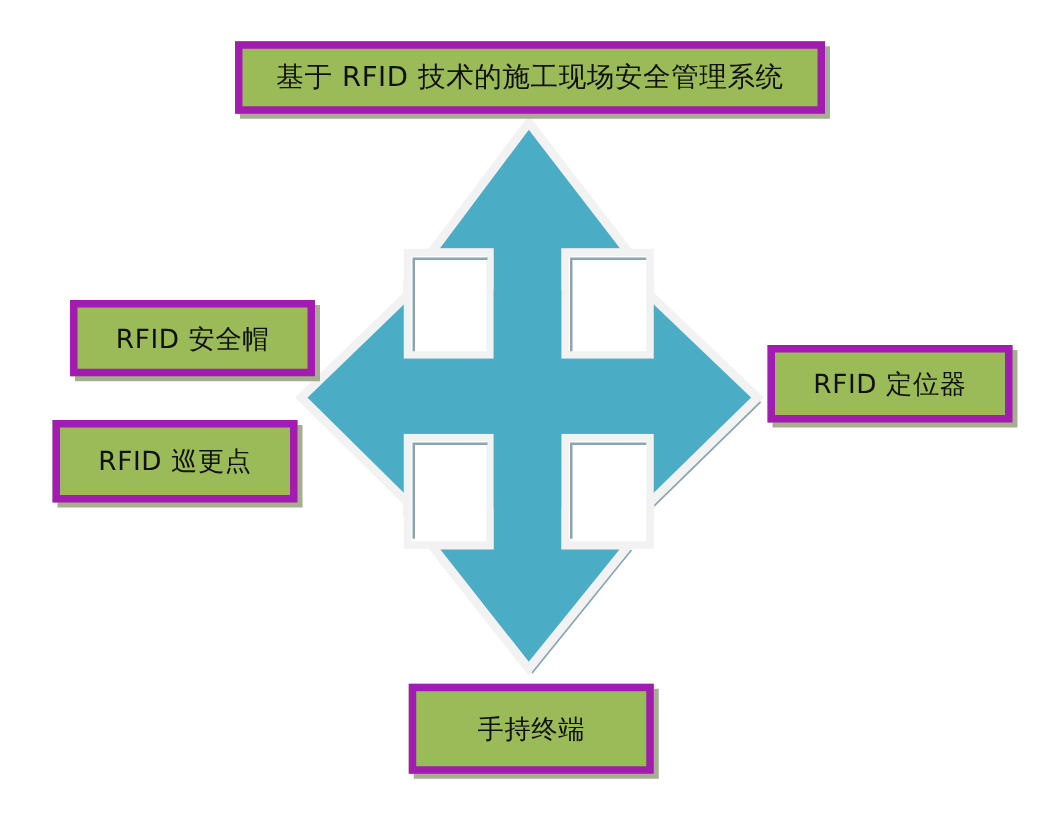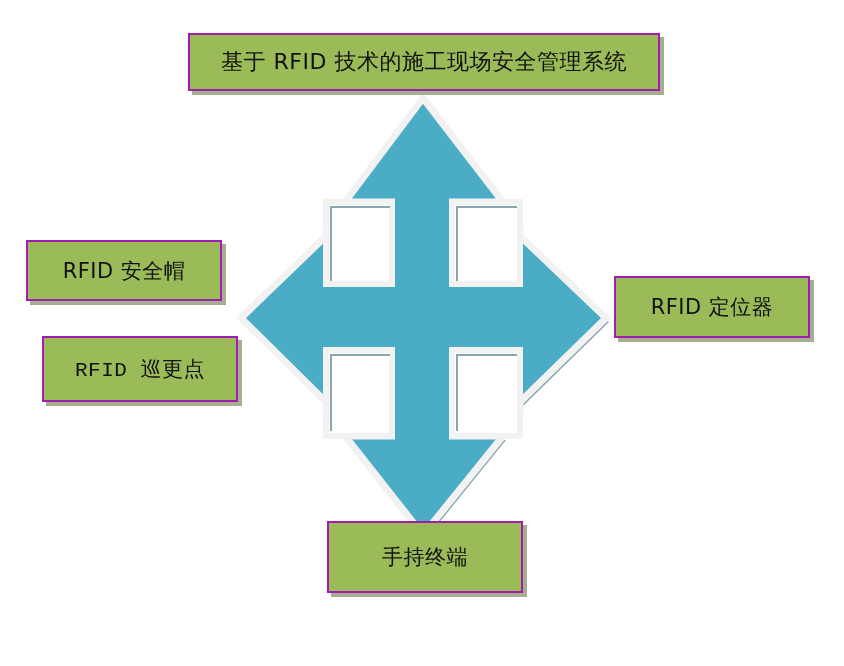--- a/index.html
+++ b/index.html
@@ -5,21 +5,21 @@
   html, body { margin: 0; padding: 0; }
   body {
     width: 844px; height: 666px; position: relative; overflow: hidden;
     background: #ffffff;
     font-family: "DejaVu Sans", "Liberation Sans", sans-serif;
   }
   .box {
     position: absolute;
     box-sizing: border-box;
     background: #9bbb59;
-    border: 2px solid #a21caf;
+    border: 6px solid #a21caf;
     box-shadow: 4px 4px 0 #a5ae91;
     display: flex; align-items: center; justify-content: center;
     color: #111;
     font-size: 21px;
     letter-spacing: 0.5px;
   }
   #arrow-svg { position: absolute; left: 0; top: 0; }
 </style>
 </head>
 <body>
@@ -44,27 +44,27 @@
   </g>
 
   <rect x="395" y="150" width="54" height="340" fill="#4bacc6"></rect>
   <rect x="300" y="287" width="240" height="60" fill="#4bacc6"></rect>
 </svg>
 
 <div class="box" style="left:188px; top:33px; width:472px; height:58px; font-size:22px;">
   <span>基于 RFID 技术的施工现场安全管理系统</span>
 </div>
 
-<div class="box" style="left:26px; top:240px; width:196px; height:61px;">
+<div class="box" style="left:56px; top:240px; width:196px; height:61px;">
   <span>RFID 安全帽</span>
 </div>
 
-<div class="box" style="left:42px; top:336px; width:196px; height:66px;font-family:Liberation Mono, monospace;">
+<div class="box" style="left:42px; top:336px; width:196px; height:66px;">
   <span>RFID 巡更点</span>
 </div>
 
 <div class="box" style="left:614px; top:276px; width:196px; height:62px;">
   <span>RFID 定位器</span>
 </div>
 
-<div class="box" style="left:327px; top:521px; width:196px; height:72px;">
+<div class="box" style="left:327px; top:547px; width:196px; height:72px;">
   <span>手持终端</span>
 </div>
 
 </body></html>

